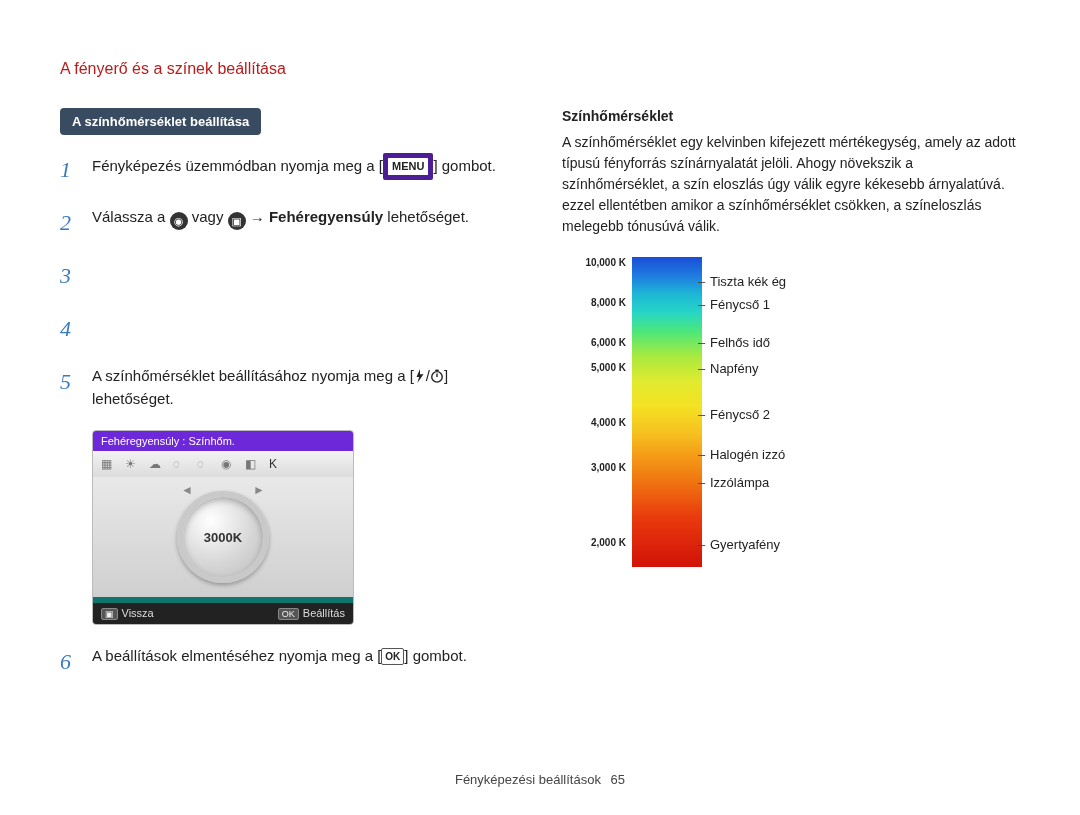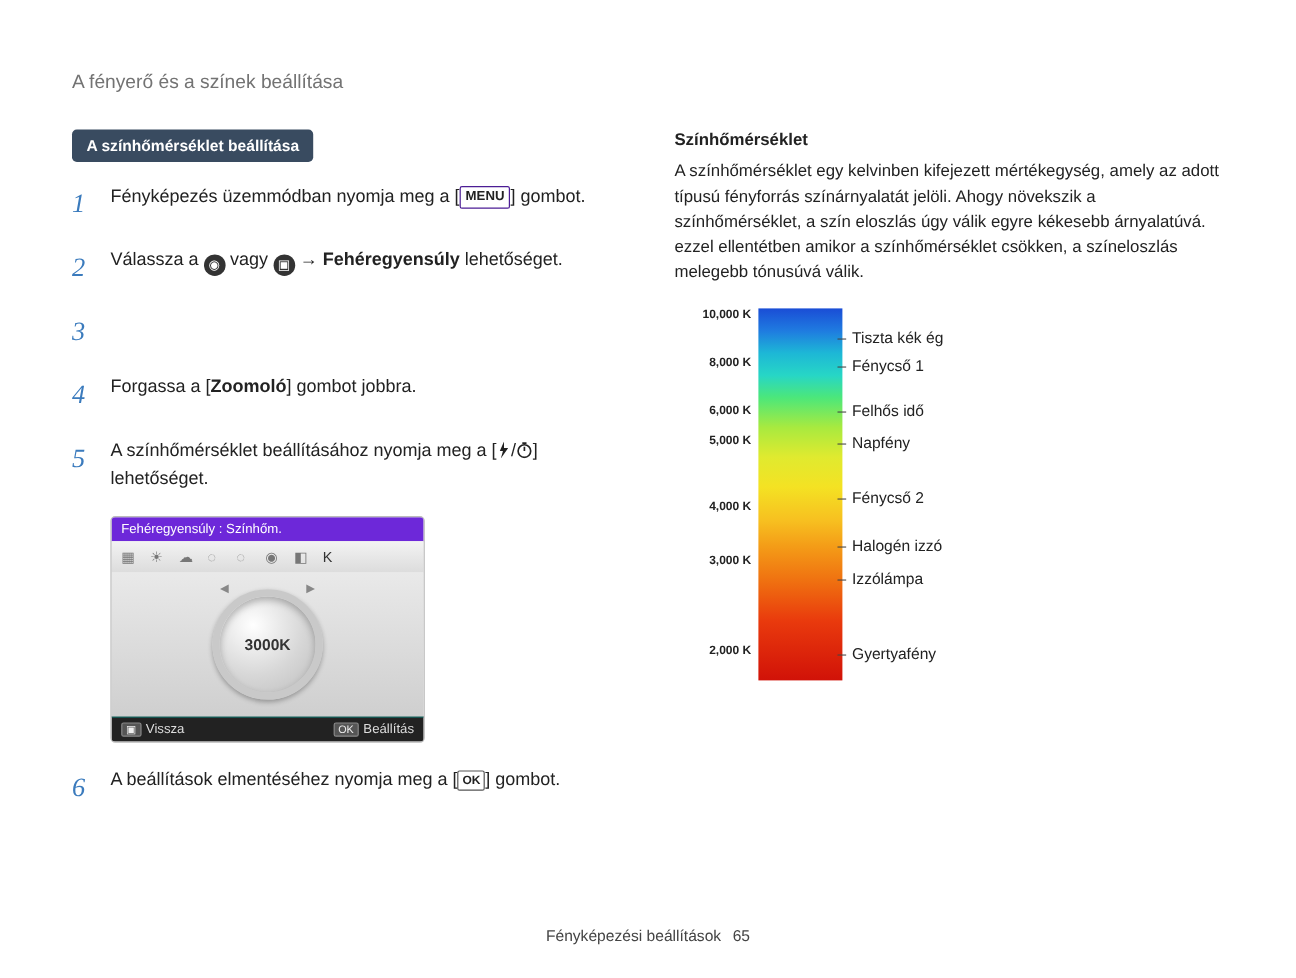--- a/index.html
+++ b/index.html
@@ -1,36 +1,36 @@
 <!DOCTYPE html>
 <html><head>
 <meta charset="utf-8">
 <style>
   html,body{margin:0;padding:0;background:#fff;font-family:Arial,Helvetica,sans-serif;color:#222;}
   .page{width:1080px;height:815px;position:relative;box-sizing:border-box;padding:60px 60px 0 60px;}
-  .page-title{color:#737373;font-size:16px;margin-bottom:30px;}
+  .page-title{color:#b91c1c;font-size:16px;margin-bottom:30px;}
   .columns{display:flex;gap:44px;}
   .col{flex:1;min-width:0;}
   .pill{display:inline-block;background:#394b60;color:#fff;font-size:13px;font-weight:bold;padding:6px 12px;border-radius:4px;margin-bottom:18px;}
   ol.steps{list-style:none;padding:0;margin:0;counter-reset:step;}
   ol.steps>li{display:flex;gap:14px;margin-bottom:20px;font-size:15px;line-height:1.5;}
   ol.steps>li .num{color:#3b7bbd;font-size:22px;font-style:italic;font-family:Georgia,serif;min-width:18px;}
   .em{font-weight:bold;}
-  .menu-glyph{display:inline-block;border:1px solid #4c1d95;border-radius:2px;padding:0 4px;font-size:11px;font-weight:bold;font-family:sans-serif;vertical-align:1px;}
+  .menu-glyph{display:inline-block;border:5px solid #4c1d95;border-radius:2px;padding:0 4px;font-size:11px;font-weight:bold;font-family:sans-serif;vertical-align:1px;}
   .icon-circle{display:inline-flex;align-items:center;justify-content:center;width:18px;height:18px;border-radius:50%;background:#333;color:#fff;font-size:11px;vertical-align:-3px;}
   .ok-glyph{display:inline-block;border:1px solid #555;border-radius:2px;padding:0 3px;font-size:10px;font-weight:bold;vertical-align:1px;}
   
   .device{width:260px;border:1px solid #bbb;border-radius:4px;background:#eee;margin:6px 0 20px 32px;overflow:hidden;font-size:12px;}
   .device-title{background:#6d28d9;color:#fff;padding:4px 8px;font-size:11px;}
   .wb-row{background:linear-gradient(#f3f3f3,#dcdcdc);padding:6px 8px;display:flex;gap:6px;color:#777;}
   .wb-row span{width:18px;height:14px;display:inline-block;}
   .dial-area{background:linear-gradient(#e9e9e9,#cfcfcf);height:120px;display:flex;align-items:center;justify-content:center;position:relative;}
   .dial{width:80px;height:80px;border-radius:50%;background:radial-gradient(circle at 35% 30%,#fff,#d7d7d7 55%,#bdbdbd);border:6px solid #c9c9c9;box-shadow:inset 0 3px 6px rgba(0,0,0,.25),0 2px 4px rgba(0,0,0,.3);display:flex;align-items:center;justify-content:center;font-size:13px;color:#333;font-weight:600;}
   .arrows{position:absolute;left:0;right:0;top:6px;display:flex;justify-content:center;gap:60px;color:#888;font-size:12px;}
-  .device-footer{background:#222;color:#ddd;display:flex;justify-content:space-between;padding:4px 8px;font-size:11px;border-top:1px solid #0f766e;}
+  .device-footer{background:#222;color:#ddd;display:flex;justify-content:space-between;padding:4px 8px;font-size:11px;border-top:6px solid #0f766e;}
   .kbd{display:inline-block;background:#555;border:1px solid #888;border-radius:2px;padding:0 3px;font-size:9px;color:#eee;margin-right:4px;}
   
   .rhead{font-weight:bold;font-size:14px;margin-bottom:8px;}
   .para{font-size:14px;line-height:1.5;margin-bottom:20px;}
   .kelvin{display:flex;gap:0;margin-top:6px;}
   .kelvin-left{width:70px;position:relative;}
   .kelvin-right{width:120px;position:relative;}
   .spectrum{width:70px;position:relative;}
   .spec-bar{width:70px;height:310px;background:linear-gradient(to bottom,
      #1a4dd6 0%, #1f7be0 6%, #1db7d6 12%, #27d6c6 18%, #4ce77a 24%,
@@ -65,23 +65,20 @@
           <span class="num">2</span>
           <span>
             <span>Válassza a </span><span class="icon-circle">◉</span><span> vagy </span><span class="icon-circle" style="background:#333">▣</span><span> → </span><span class="em">Fehéregyensúly</span><span> lehetőséget.</span>
           </span>
         </li>
         <li>
           <span class="num">3</span>
         </li>
         <li>
           <span class="num">4</span>
-          <span>
-            <span>Forgassa a [</span><span class="em">Zoomoló</span><span>] gombot jobbra.</span>
-          </span>
         </li>
         <li>
           <span class="num">5</span>
           <span>
             <span>A színhőmérséklet beállításához nyomja meg a [</span><svg width="12" height="14" viewBox="0 0 12 16" style="vertical-align:-2px">
                 <path d="M6 0 L2 9 L5 9 L3 16 L10 6 L6 6 Z" fill="#222"></path>
               </svg><span>/</span><svg width="14" height="14" viewBox="0 0 16 16" style="vertical-align:-2px">
                 <circle cx="8" cy="9" r="6" fill="none" stroke="#222" stroke-width="1.6"></circle>
                 <line x1="8" y1="9" x2="8" y2="5" stroke="#222" stroke-width="1.6"></line>
                 <line x1="6" y1="1.5" x2="10" y2="1.5" stroke="#222" stroke-width="1.6"></line>

